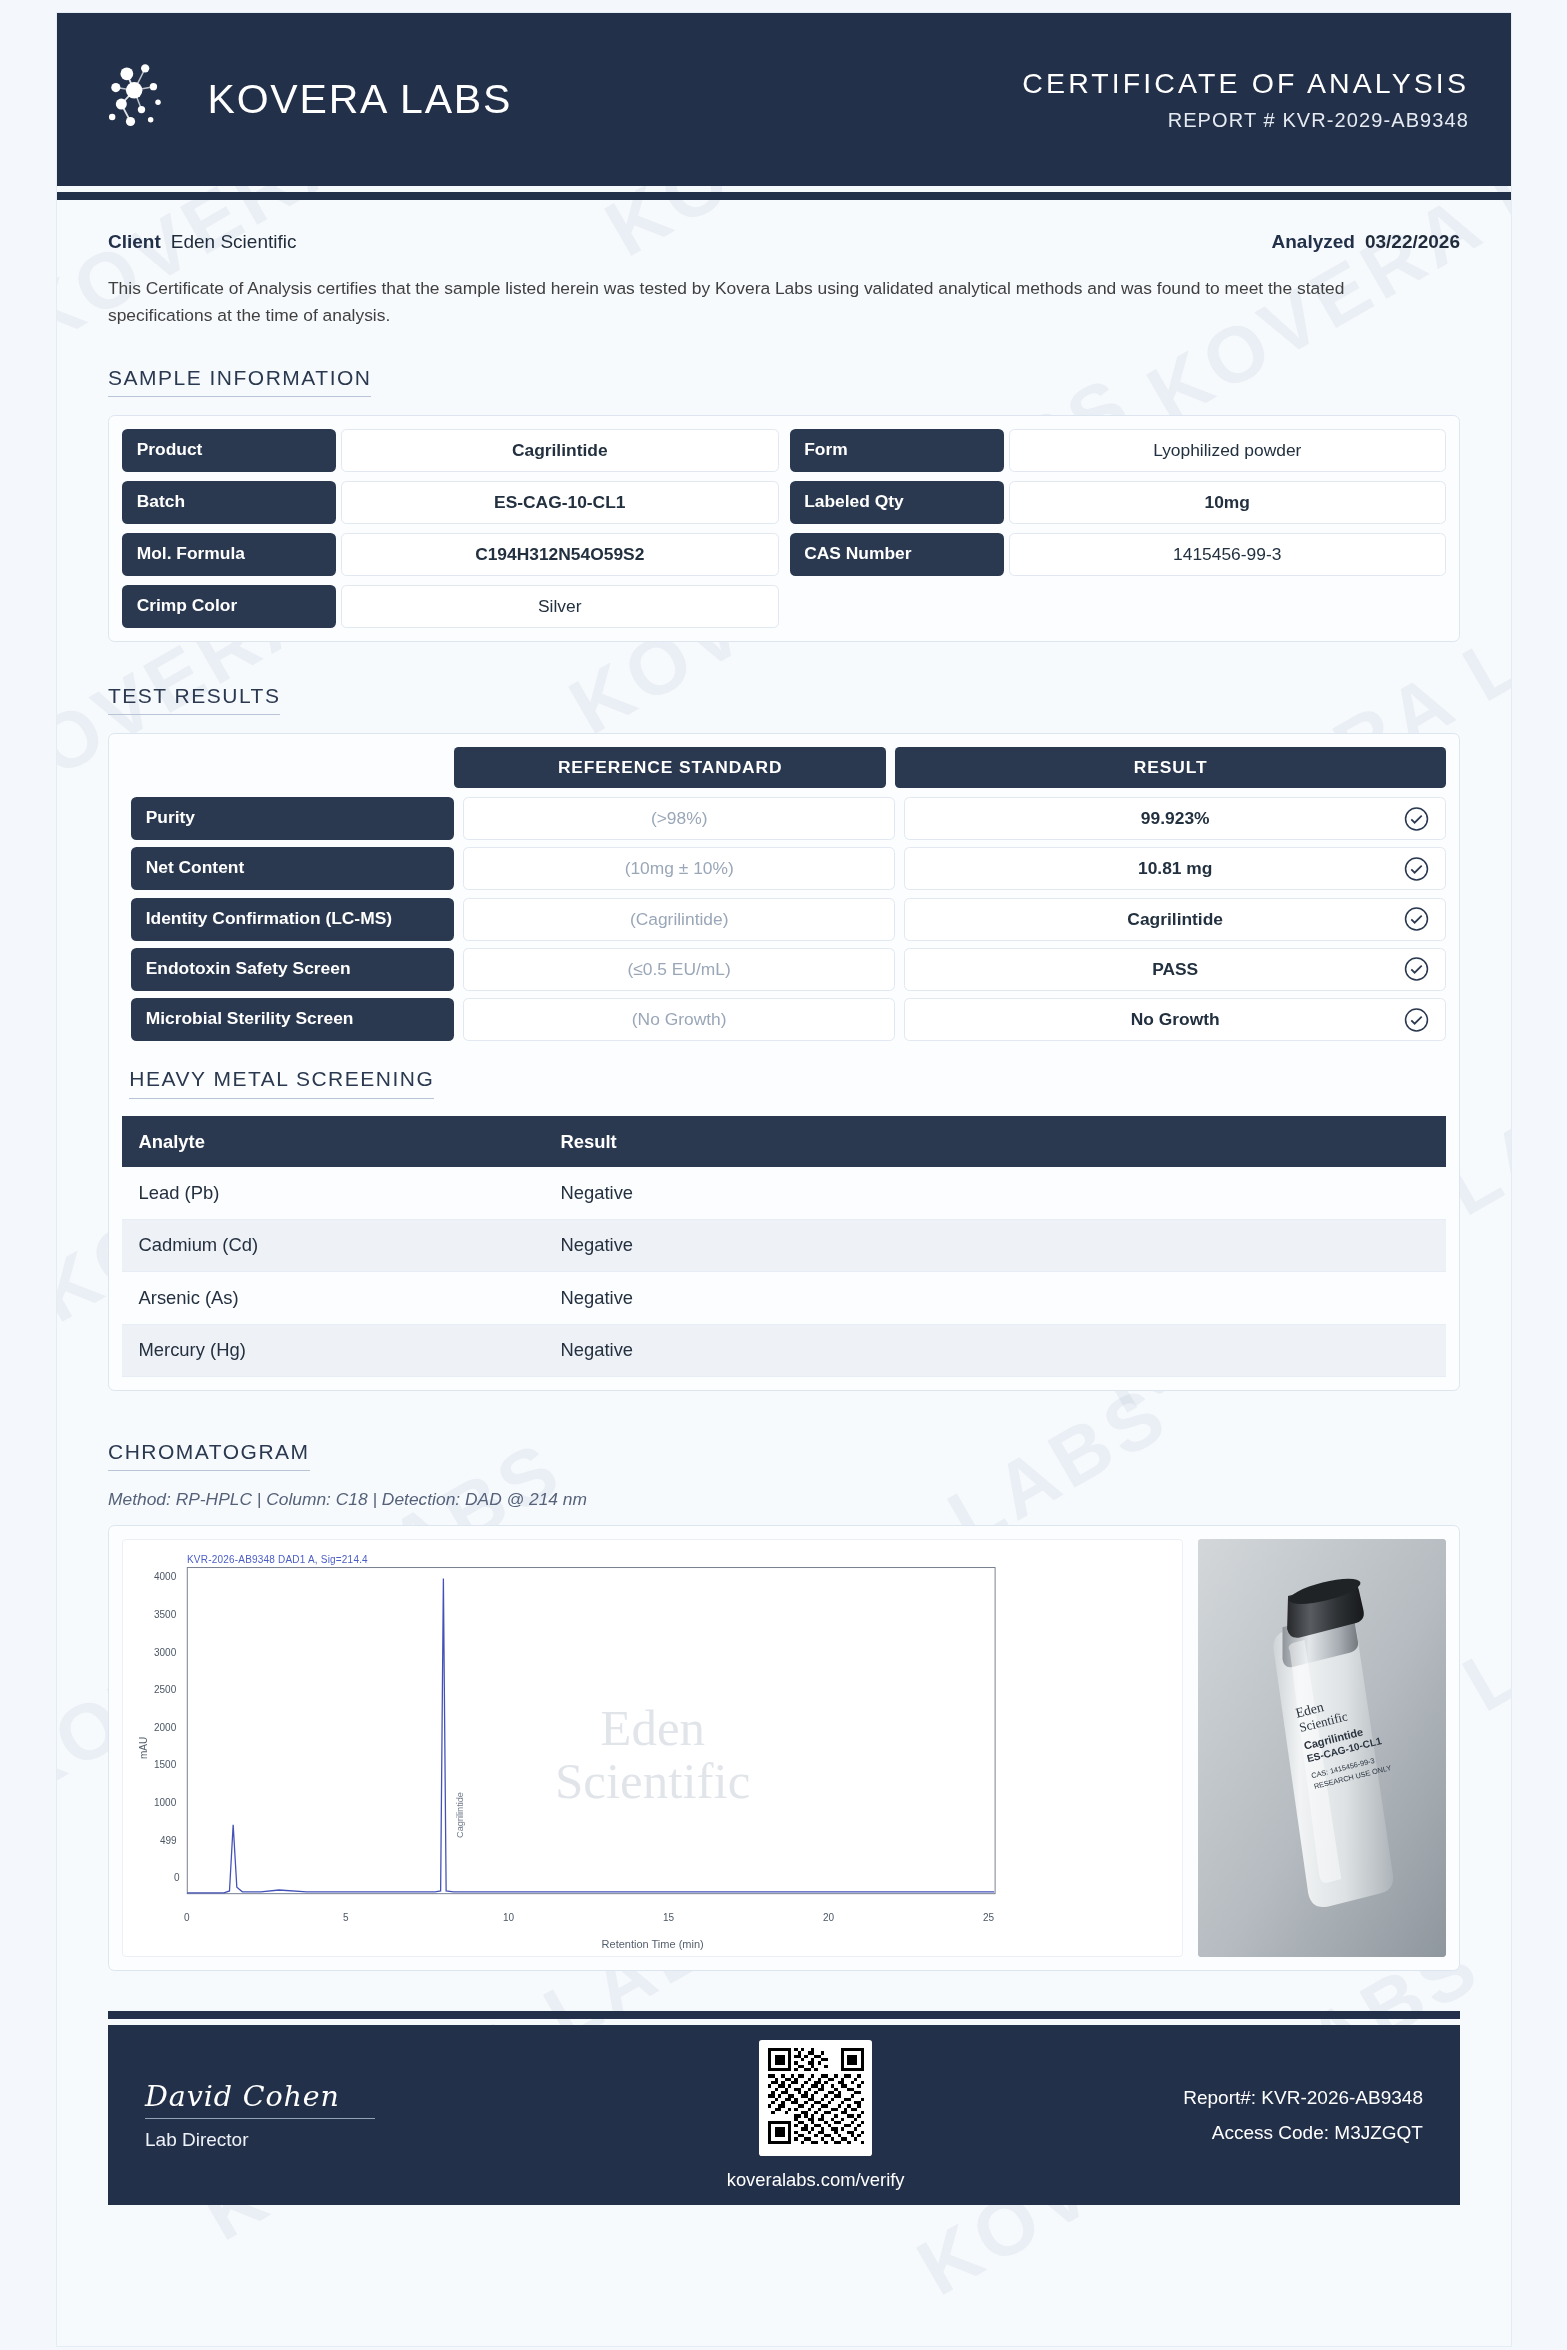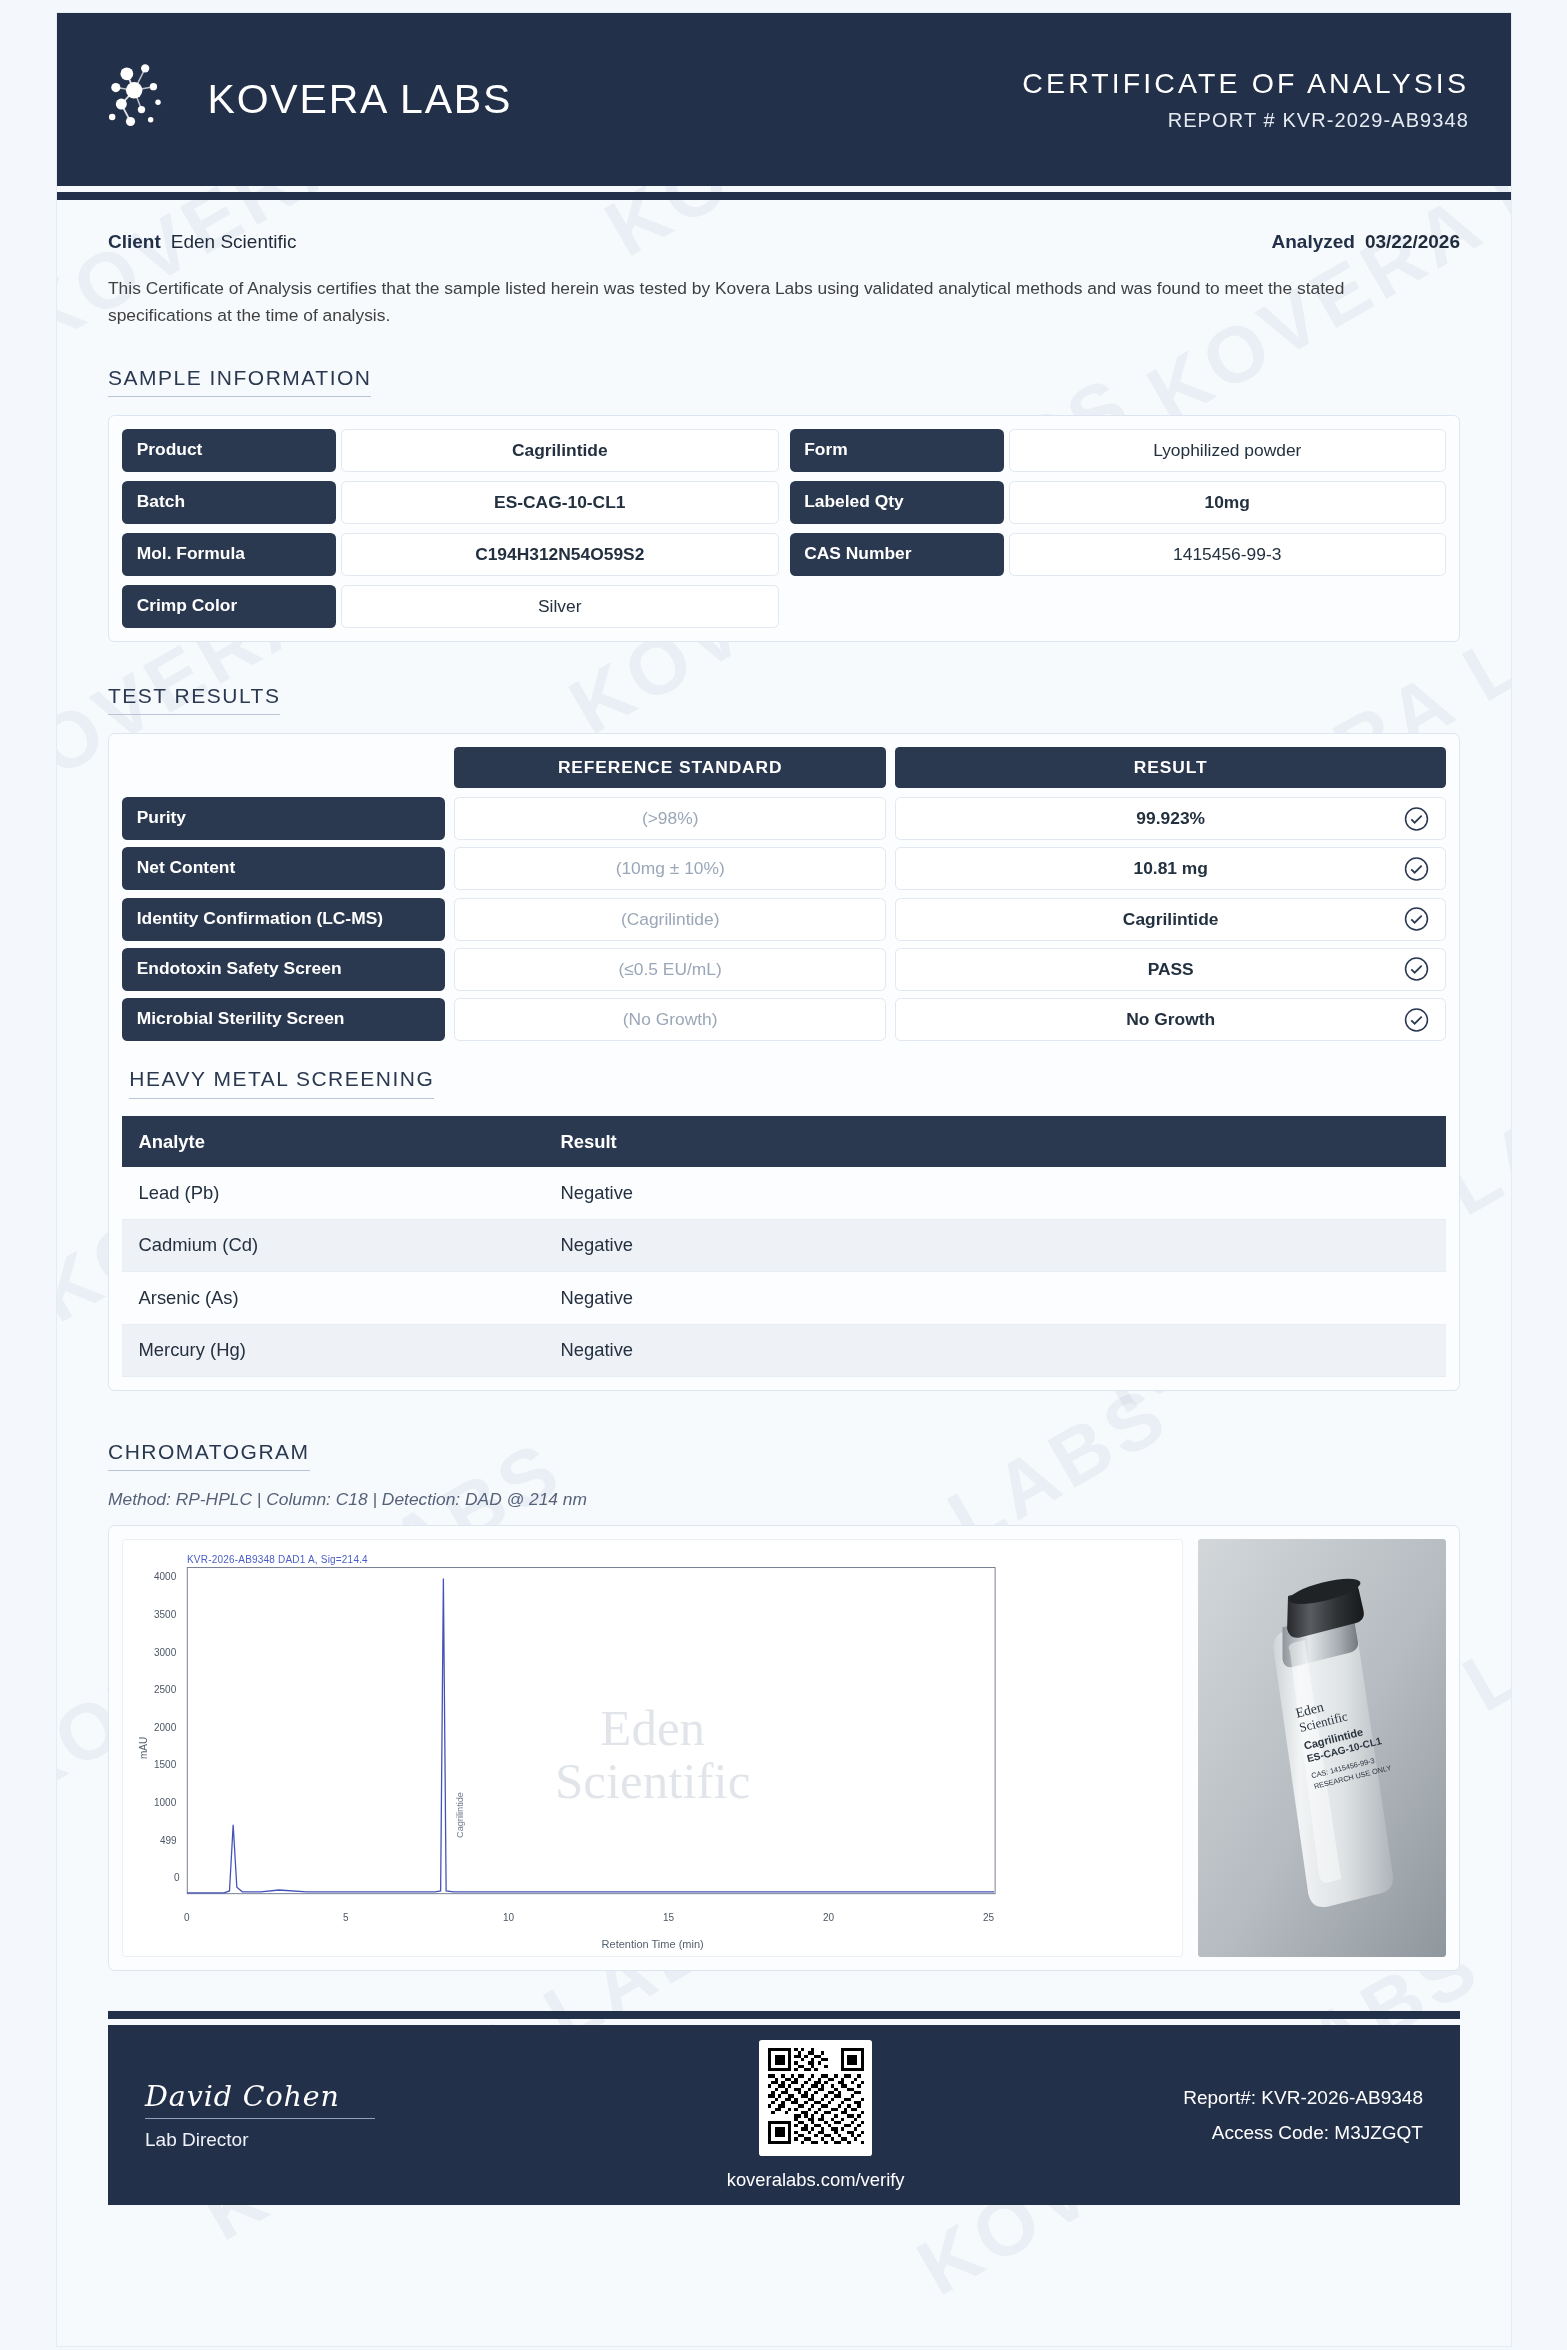--- a/index.html
+++ b/index.html
@@ -145,21 +145,21 @@
     display:flex; gap:9.2px; margin-bottom:9.2px;
   }
   .tr-head .spacer { flex:0 0 323px; }
   .tr-head .h {
     background:#2b3950;color:#fff;
     font-size:17.4px;font-weight:700;letter-spacing:0.9px;
     text-align:center;padding:10px 5.5px;border-radius:4.6px;
   }
   .tr-head .h.ref { flex:0 0 432px; }
   .tr-head .h.res { flex:1; }
-  .tr-row { display:flex; gap:9.2px; margin-bottom:7.3px; align-items:stretch; }
+  .tr-row { display:flex; gap:9.2px; margin-bottom:7.3px; align-items:stretch;margin-left:9px; }
   .tr-name {
     flex:0 0 323px;
     background:#2b3950; color:#fff;
     font-size:17.4px; font-weight:700;
     border-radius:5.5px; padding:10px 14.7px;
   }
   .tr-ref {
     flex:0 0 432px;
     background:#fff; border:0.9px solid #e1e8f1; border-radius:5.5px;
     color:#9aa7b8; font-size:17.4px; text-align:center; padding:10px 5.5px;

